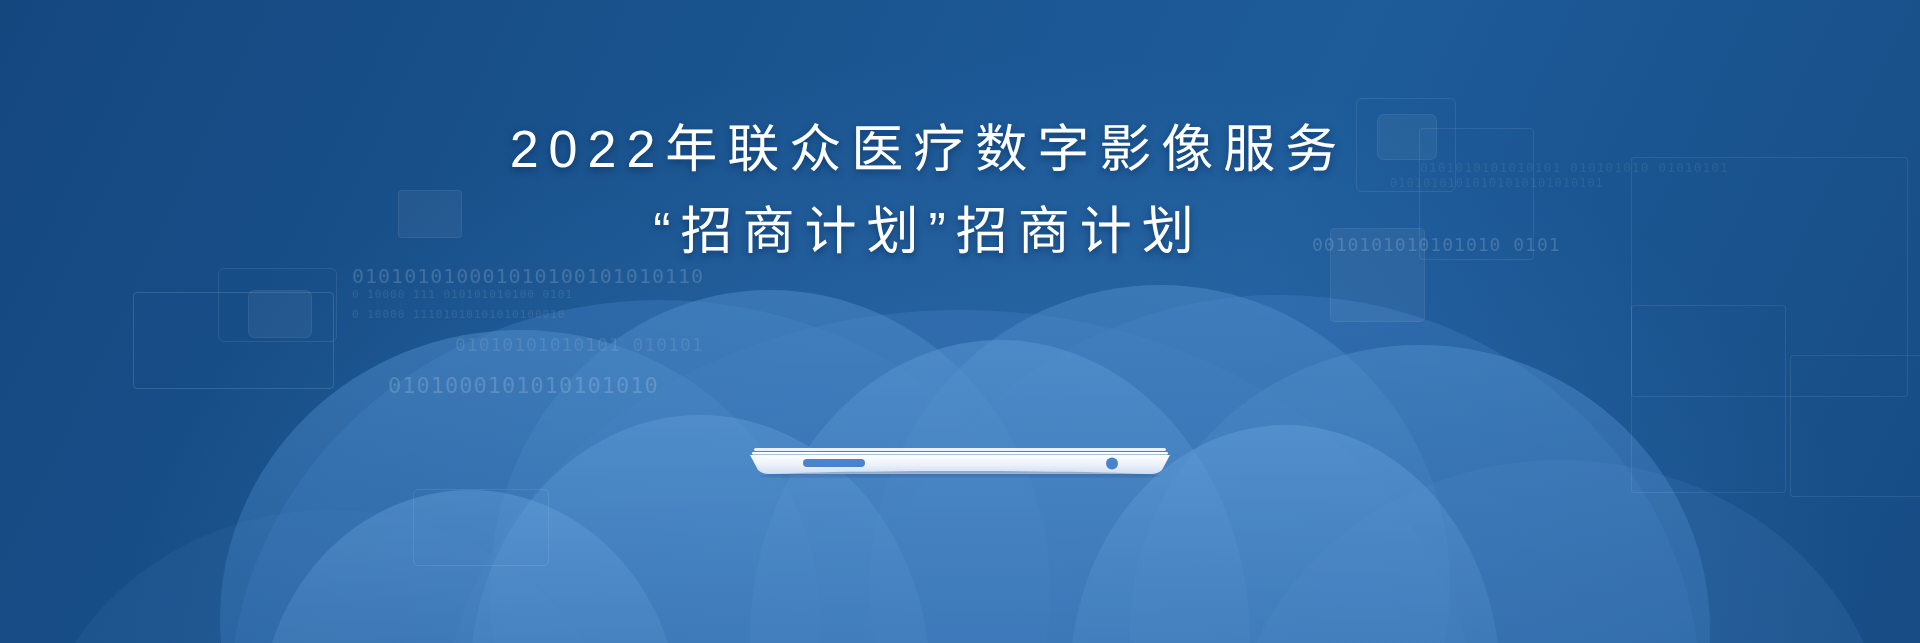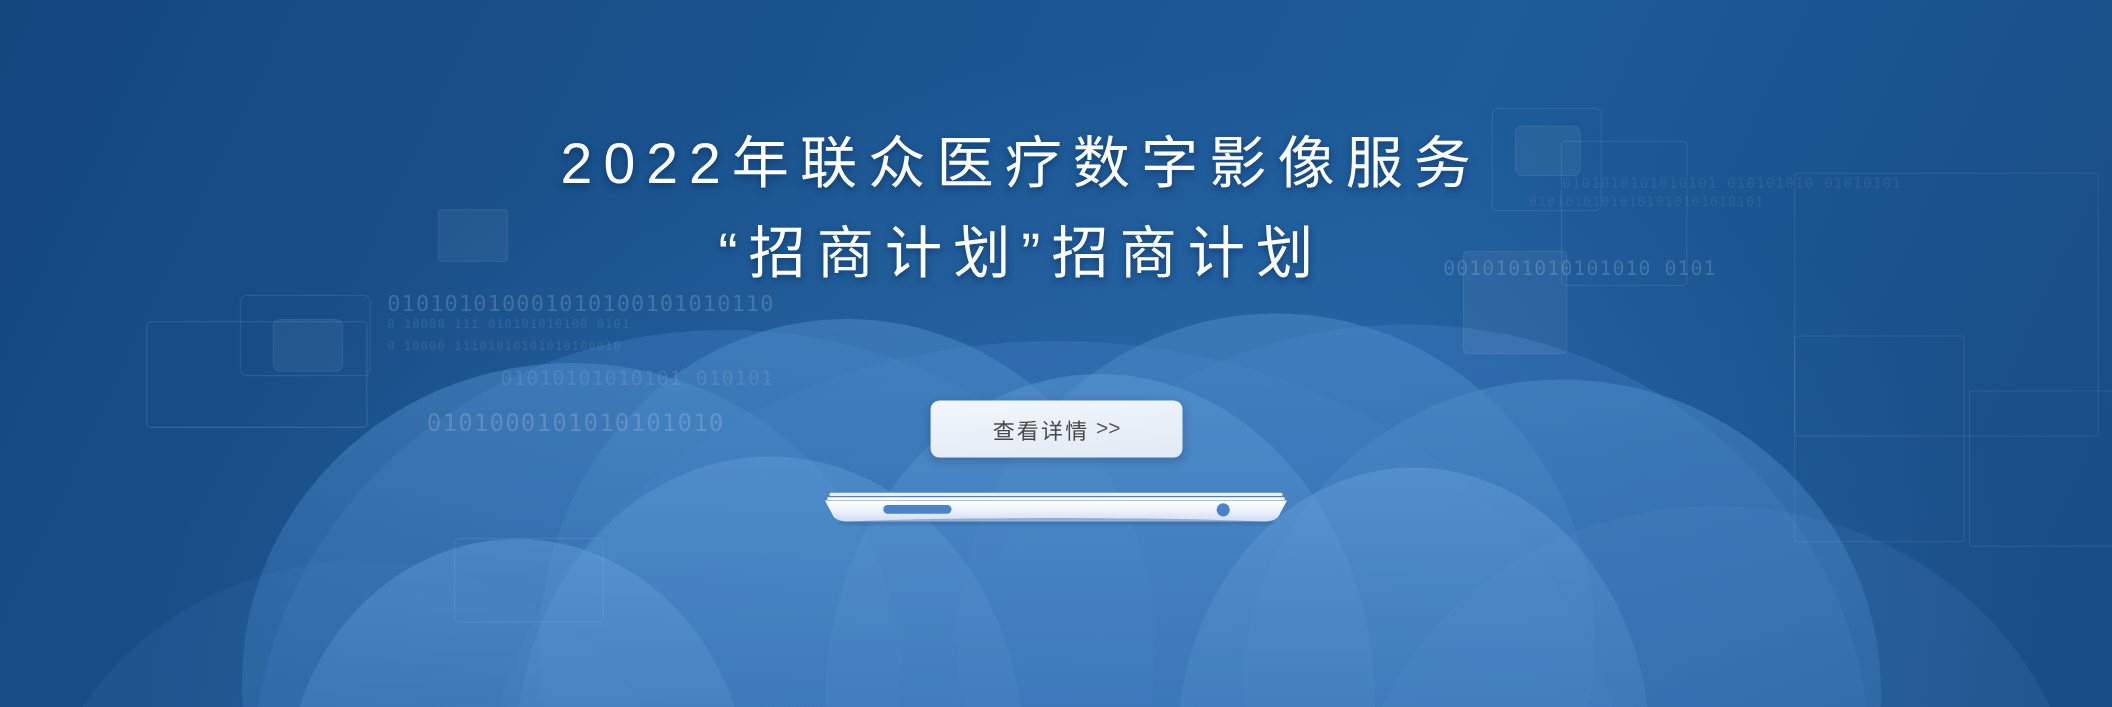--- a/index.html
+++ b/index.html
@@ -207,24 +207,20 @@
   <div class="bits bits-e">0101000101010101010</div>
   <div class="bits bits-g">0010101010101010     0101</div>
   <div class="bits dim2 bits-h">0101010101010101 010101010 01010101</div>
   <div class="bits dim2 bits-i">01010101010101010101010101</div>
 
   <div class="title-wrap">
     <div class="title-line">2022年联众医疗数字影像服务</div>
     <div class="title-line">“招商计划”招商计划</div>
   </div>
 
-  <button class="cta">
-    <span>查看详情</span>
-    <span class="cta-arrows">&gt;&gt;</span>
-  </button>
 
   <svg class="laptop" viewBox="0 0 424 32" aria-hidden="true">
     <defs>
       <linearGradient id="lg" x1="0" y1="0" x2="0" y2="1">
         <stop offset="0%" stop-color="#ffffff"></stop>
         <stop offset="55%" stop-color="#eaf0fa"></stop>
         <stop offset="100%" stop-color="#cfdcf2"></stop>
       </linearGradient>
       <linearGradient id="lgshadow" x1="0" y1="0" x2="0" y2="1">
         <stop offset="0%" stop-color="#1b4c8a" stop-opacity="0.40"></stop>

